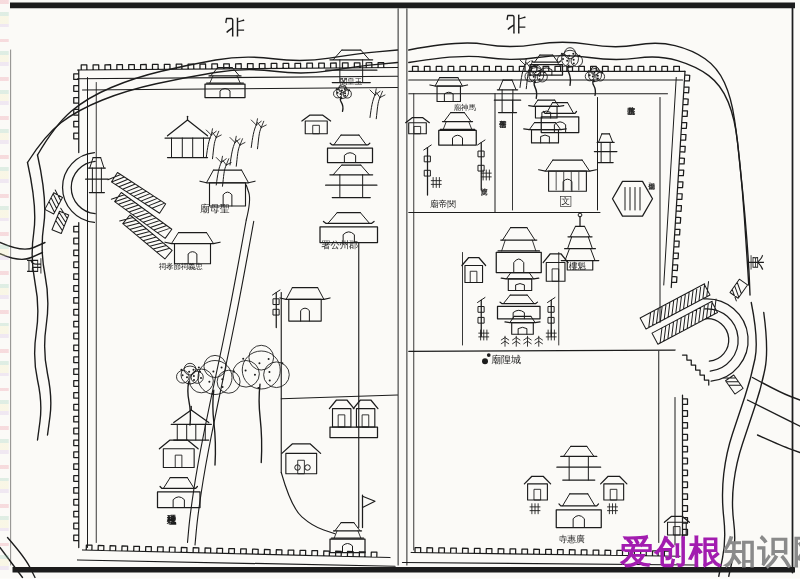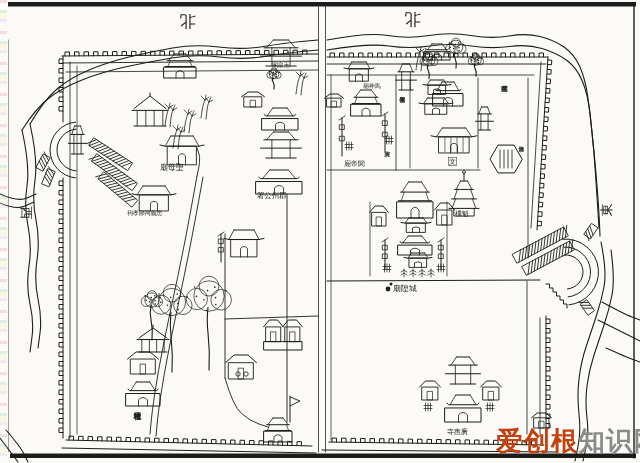--- a/index.html
+++ b/index.html
@@ -753,14 +753,14 @@
       <div class="lbl v" style="left: 399px; top: 92px; font-size: 12px; transform: scale(0.5); transform-origin: 0px 0px;">儒學舊基</div>
       <div class="lbl" style="left: 344px; top: 160px; font-size: 14px; transform: scale(0.5); transform-origin: 0px 0px;">廟帝関</div>
       <div class="lbl v" style="left: 384px; top: 146px; font-size: 11px; transform: scale(0.5); transform-origin: 0px 0px;">貞文院</div>
       <div class="lbl" style="left: 448px; top: 157px; font-size: 14px; transform: scale(0.5); transform-origin: 0px 0px; border: 1px solid rgb(34, 34, 34); padding: 0px 1px;">文</div>
       <div class="lbl v" style="left: 501px; top: 80px; font-size: 13px; transform: scale(0.5); transform-origin: 0px 0px;">書院舊基</div>
       <div class="lbl v" style="left: 518px; top: 142px; font-size: 11px; transform: scale(0.5); transform-origin: 0px 0px;">預備倉</div>
       <div class="lbl" style="left: 455px; top: 210px; font-size: 14px; transform: scale(0.5); transform-origin: 0px 0px;">樓魁</div>
       <div class="lbl" style="left: 393px; top: 284px; font-size: 16px; transform: scale(0.5); transform-origin: 0px 0px;">廟隍城</div>
       <div class="lbl" style="left: 447px; top: 428px; font-size: 14px; transform: scale(0.5); transform-origin: 0px 0px;">寺惠廣</div>
     </div>
-  <div class="watermark"><span id="wm1" style="color: #c2410c;">爱创根</span><span id="wm2" style="color: rgb(138, 138, 138);">知识网</span></div>
+  <div class="watermark"><span id="wm1" style="color: #a21caf;">爱创根</span><span id="wm2" style="color: rgb(138, 138, 138);">知识网</span></div>
 </div>
 
 </body></html>

